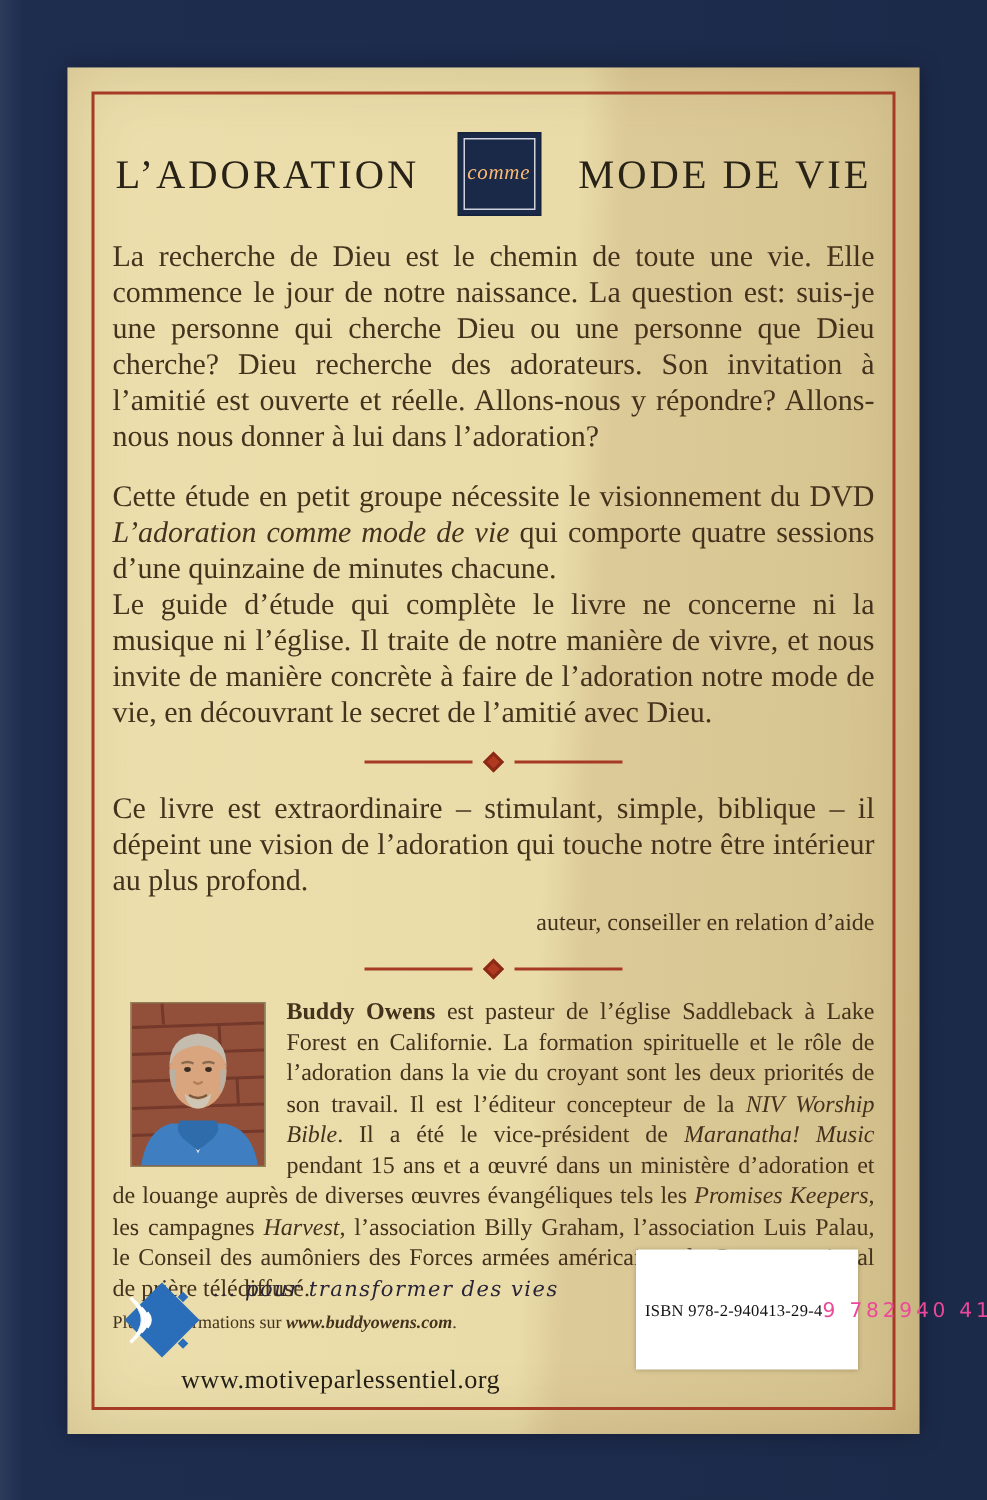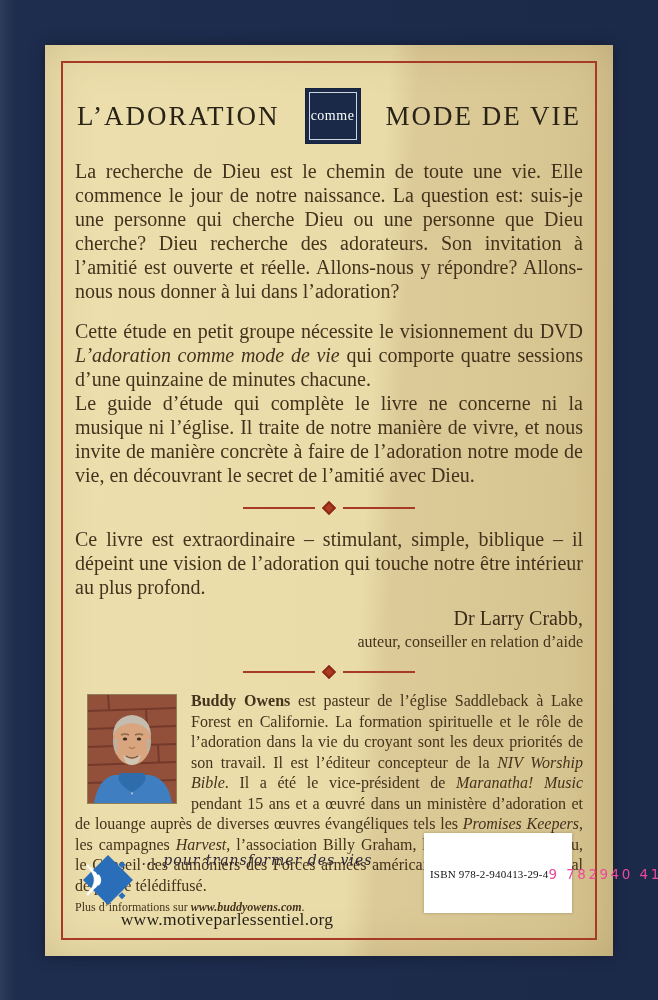--- a/index.html
+++ b/index.html
@@ -24,21 +24,21 @@
   .title-text{
     font-size:27px;letter-spacing:2px;color:#292216;white-space:nowrap;
     font-family:"Liberation Serif","DejaVu Serif",serif;
   }
   .comme-box{
     position:relative;width:54px;height:54px;background:#1a2947;
     display:flex;align-items:center;justify-content:center;flex:0 0 auto;
     box-shadow:0 0 0 1px #15223c;
   }
   .comme-box::before{content:"";position:absolute;inset:3px;border:1px solid #cfd3dd;}
-  .comme-text{color:#ffffff;font-size:14px;letter-spacing:.5px;}
+  .comme-text{font-style:italic;color:#fdba74;font-size:14px;letter-spacing:.5px;}
 
   
   .para{font-size:20px;line-height:24px;text-align:justify;margin:0;color:#45321d;}
   .p1{margin-top:16px;}
   .p3{margin-top:16px;}
   .italic{font-style:italic;}
 
   
   .divider{display:flex;align-items:center;justify-content:center;margin:14px 0 12px 0;height:14px;}
   .divider .line{width:72px;height:2px;background:#a63a24;}
@@ -108,21 +108,20 @@
       <p class="para">Le guide d’étude qui complète le livre ne concerne ni la musique ni l’église. Il traite de notre manière de vivre, et nous invite de manière concrète à faire de l’adoration notre mode de vie, en découvrant le secret de l’amitié avec Dieu.</p>
 
       <div class="divider">
         <span class="line"></span>
         <span class="diamond"></span>
         <span class="line"></span>
       </div>
 
       <p class="para quote">Ce livre est extraordinaire – stimulant, simple, biblique – il dépeint une vision de l’adoration qui touche notre être intérieur au plus profond.</p>
       <div class="attribution">
-        <div class="attr-name">Dr Larry Crabb,</div>
         <div class="attr-role">auteur, conseiller en relation d’aide</div>
       </div>
 
       <div class="divider">
         <span class="line"></span>
         <span class="diamond"></span>
         <span class="line"></span>
       </div>
 
       <div class="bio">

